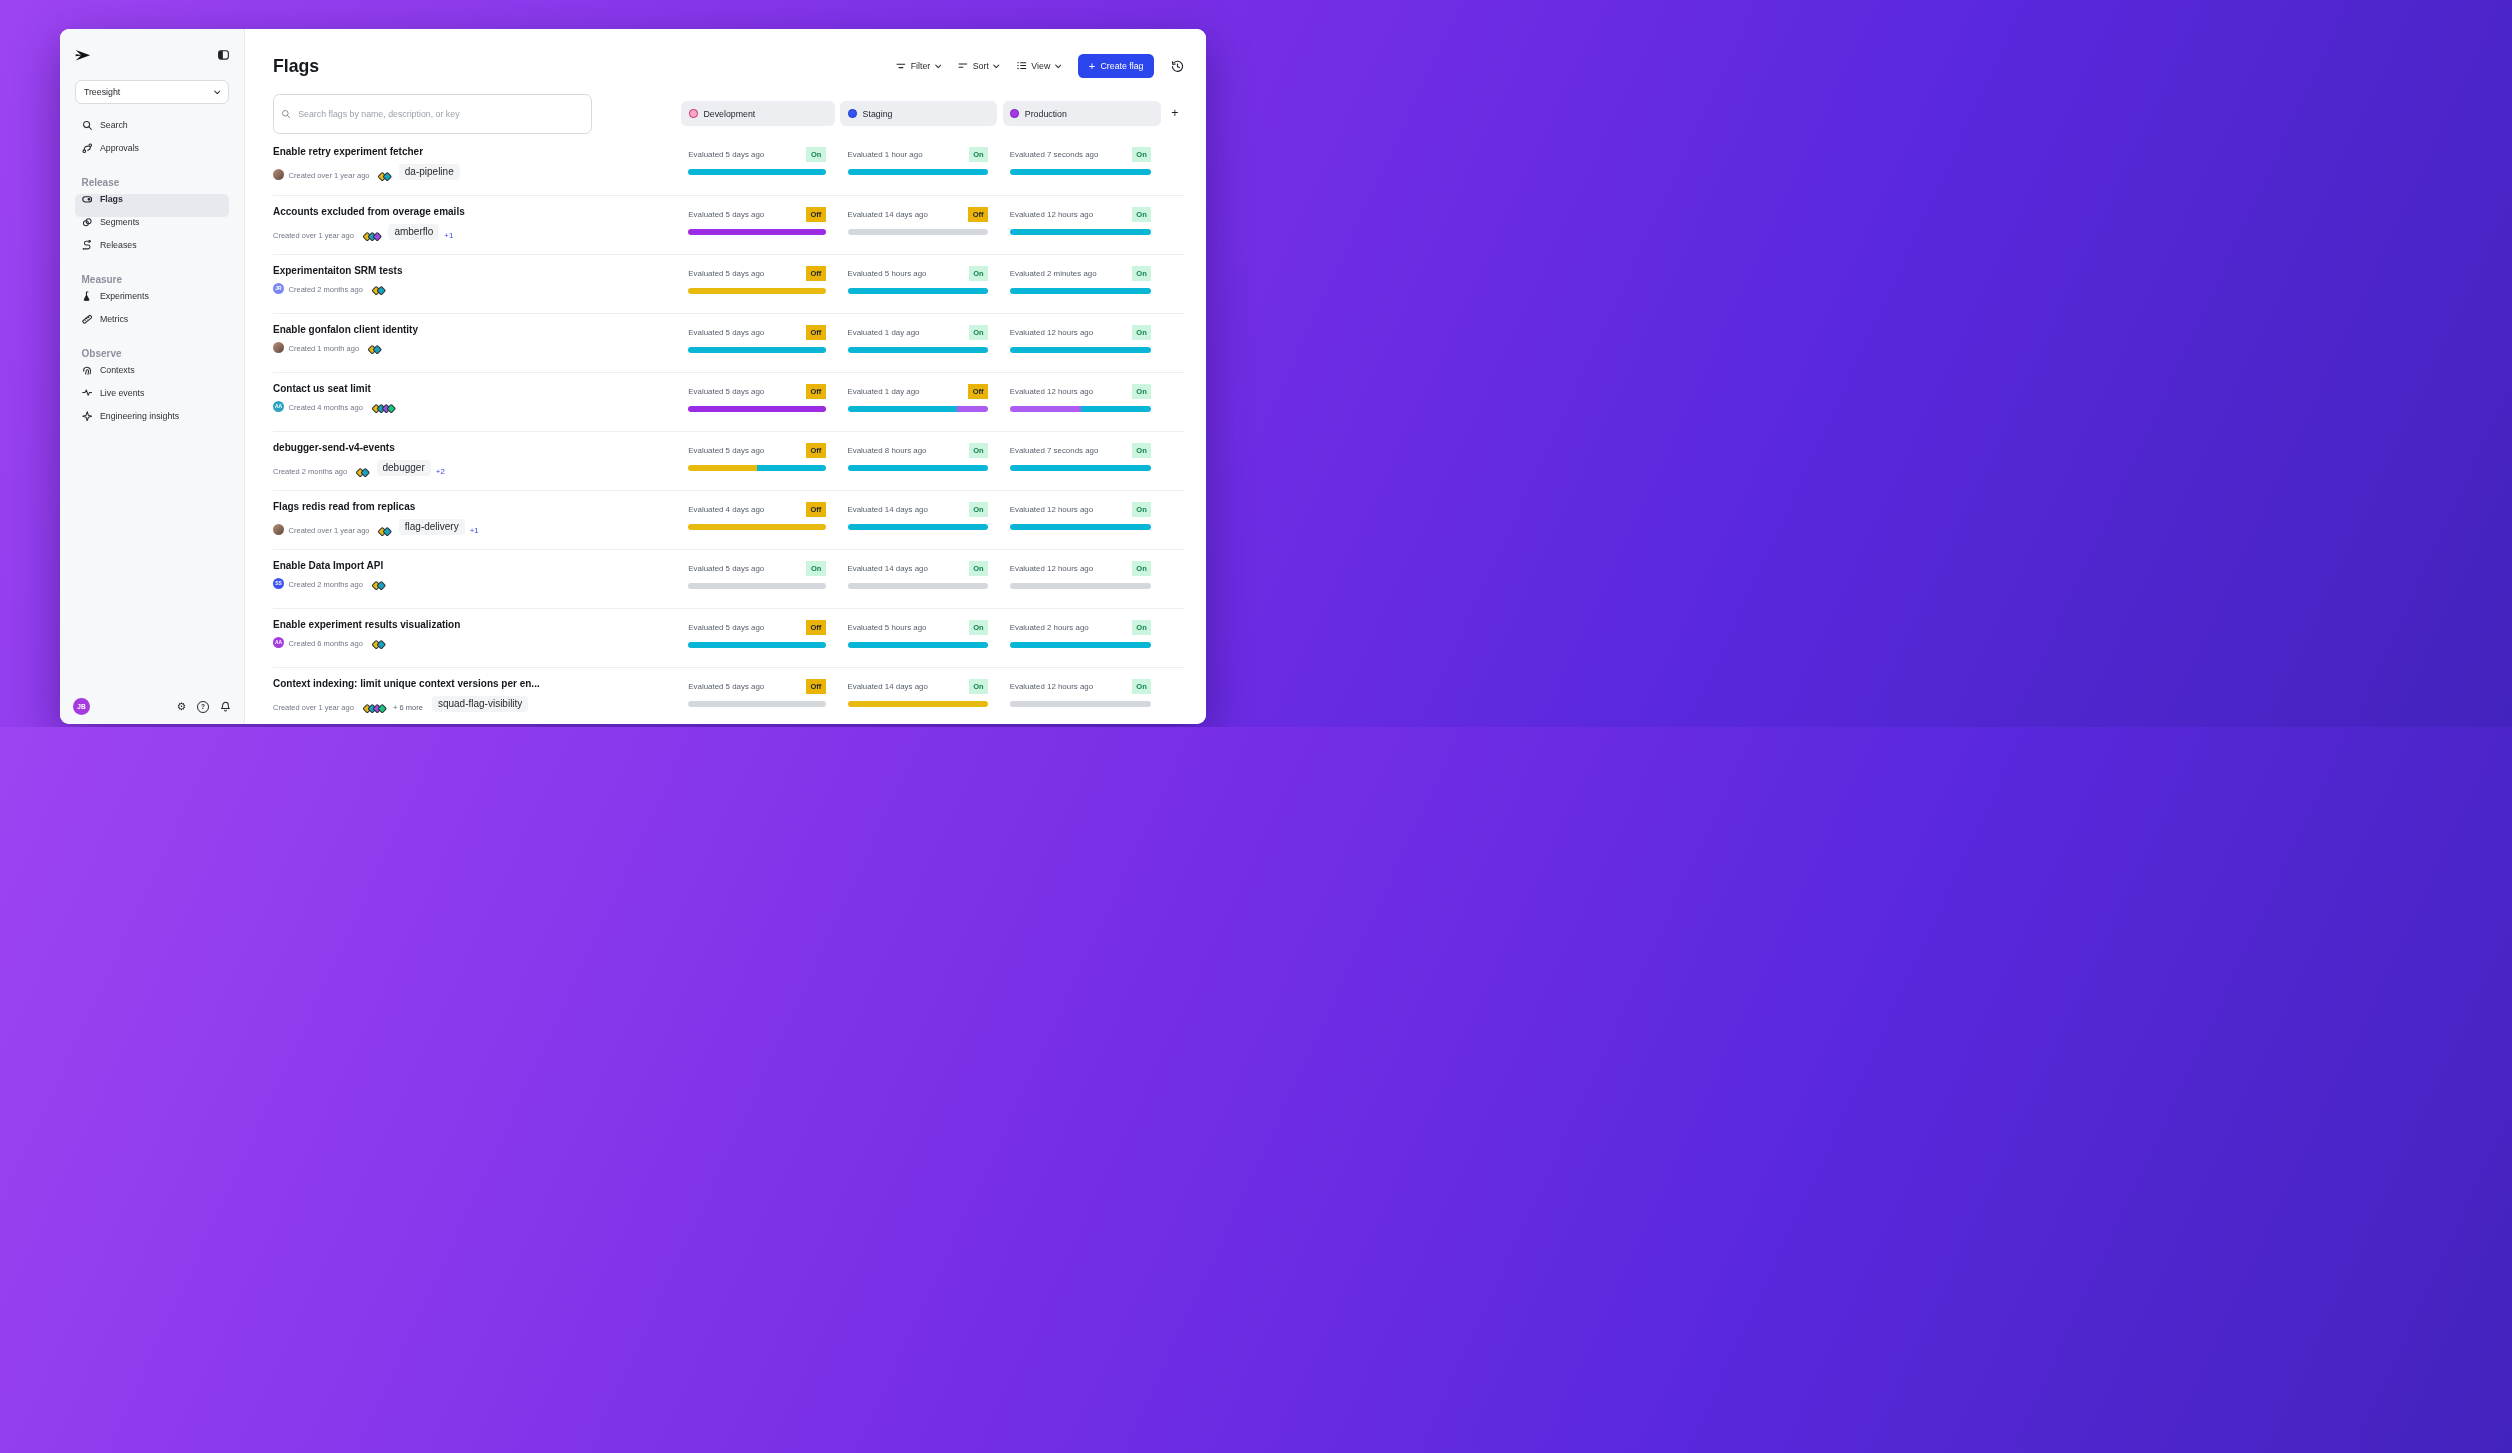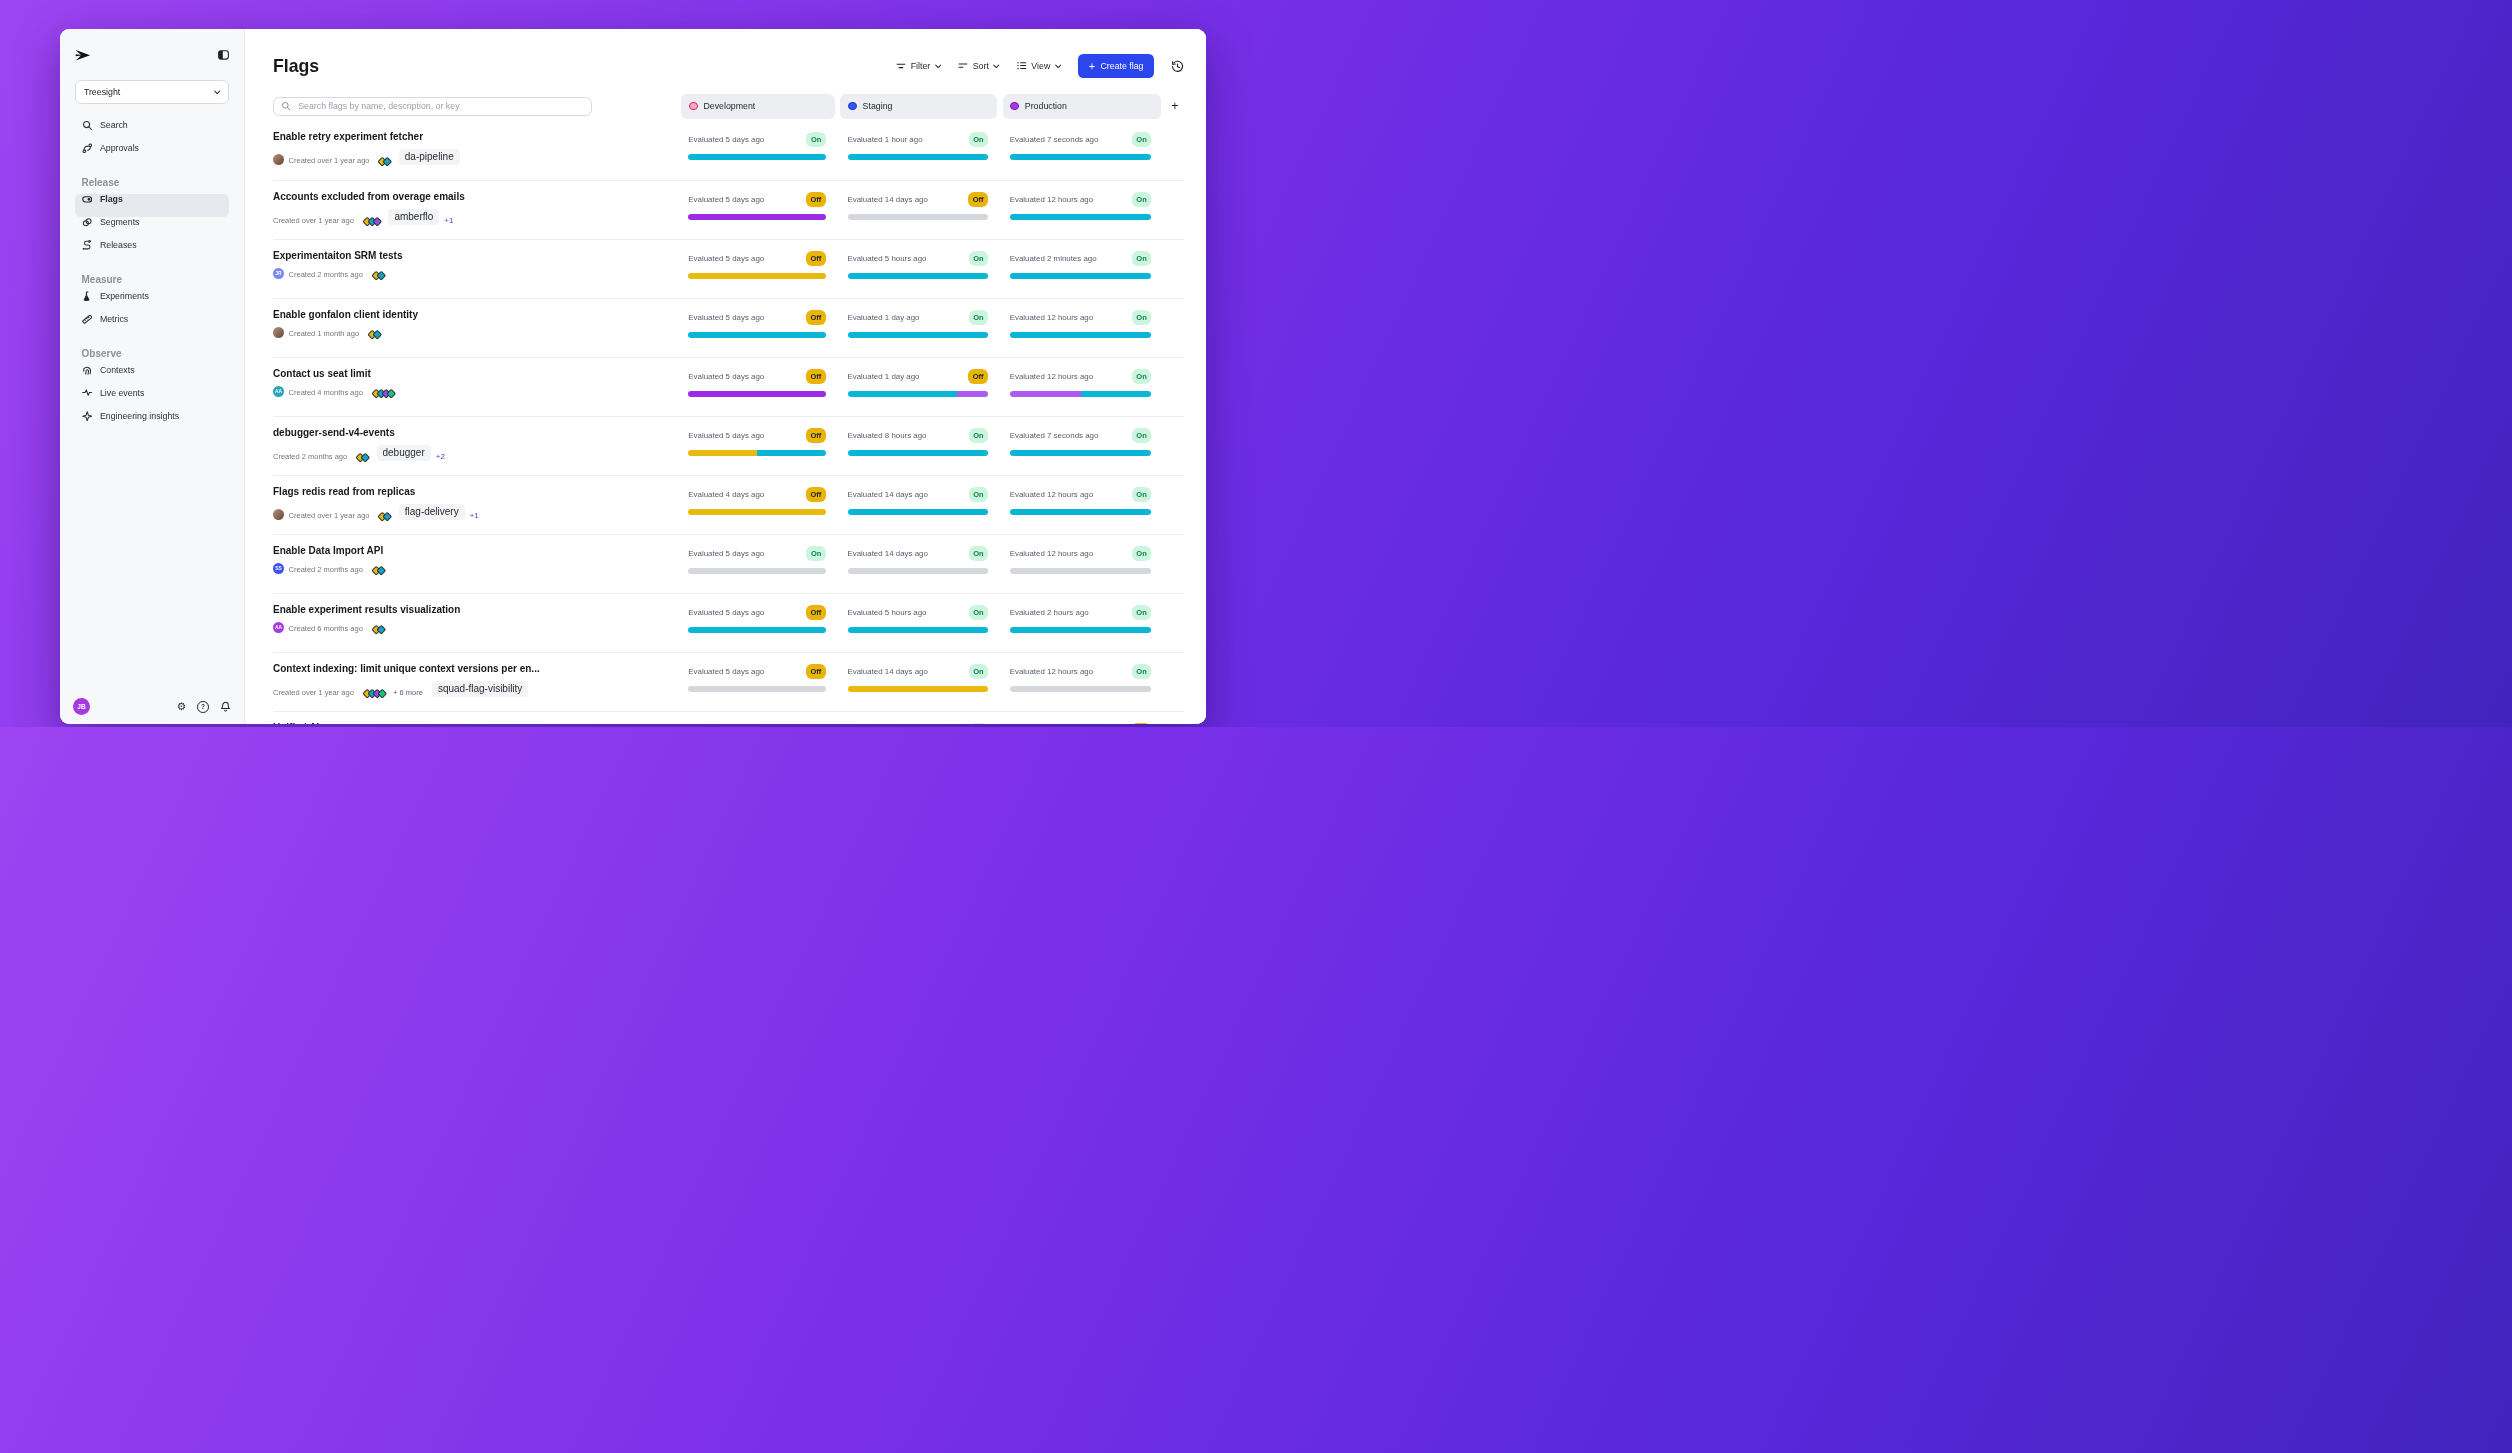--- a/index.html
+++ b/index.html
@@ -35,21 +35,21 @@
   
   .main{flex:1;padding:0 22px 0 28px;box-sizing:border-box;background:#fff;min-width:0;}
   .page-head{margin-top:25px;display:flex;align-items:center;justify-content:space-between;}
   .page-title{font-size:17.7px;font-weight:700;color:#15181d;}
   .toolbar{display:flex;align-items:center;gap:17px;}
   .tool{display:flex;align-items:center;gap:4.6px;font-size:8.8px;font-weight:500;color:#1f2329;cursor:pointer;}
   .btn-primary{background:#2b46ec;color:#fff;border:none;border-radius:5.2px;height:24px;padding:0 10.5px;
     font-size:8.8px;font-family:inherit;display:flex;align-items:center;gap:5.2px;cursor:pointer;}
   .grid{display:grid;grid-template-columns:1fr 154px 157px 158px 18.3px;column-gap:5.2px;align-items:center;}
   .search-row{margin-top:15.7px;}
-  .search-box{width:319px;height:19px;border:0.7px solid #d7d9de;border-radius:6.5px;display:flex;align-items:center;
+  .search-box{width:319px;height:40px;border:0.7px solid #d7d9de;border-radius:6.5px;display:flex;align-items:center;
     padding:0 7.2px;gap:5.2px;box-sizing:border-box;background:#fff;}
   .search-box input{border:none;outline:none;flex:1;font-size:8.8px;font-family:inherit;color:#30353d;background:transparent;}
   .search-box input::placeholder{color:#9aa1ab;}
   .env-pill{height:25px;background:#eceef2;border-radius:5.9px;display:flex;align-items:center;gap:5.9px;
     padding:0 7.9px;font-size:8.8px;color:#1f2329;cursor:pointer;}
   .env-dot{width:8.5px;height:8.5px;border-radius:50%;box-sizing:border-box;border:1.3px solid transparent;}
   .add-env{font-size:12.4px;color:#1f2329;text-align:center;cursor:pointer;line-height:1;}
   
   .flag-list{margin-top:2.6px;}
   .flag-row{height:59px;box-sizing:border-box;padding-top:9.8px;align-items:start;cursor:pointer;}
@@ -61,21 +61,21 @@
   .m-avatar.photo{background:linear-gradient(135deg,#bb9179,#5d463a);}
   .diamonds{display:inline-flex;margin-left:9.8px;align-items:center;}
   .diamond{width:6.5px;height:6.5px;border:1px solid #2b313d;border-radius:1.6px;transform:rotate(45deg);
     box-sizing:border-box;margin-right:-1.3px;}
   .tag{background:#f3f4f6;border-radius:3.9px;padding:2.6px 5.9px;margin-left:9.2px;font-size:10px;color:#262a31;cursor:pointer;}
   .tag-more{color:#3d49e8;margin-left:5.2px;font-size:7.9px;cursor:pointer;}
   .extra-more{color:#596070;margin-left:8.5px;}
   .env-cell{padding:1.3px 9.2px 0 7.2px;}
   .eval-line{display:flex;align-items:center;justify-content:space-between;}
   .eval-text{font-size:7.9px;color:#565e6b;}
-  .badge{font-size:7.5px;font-weight:600;border-radius:6px;padding:2.6px 4.6px;min-width:9.2px;text-align:center;}
+  .badge{font-size:7.5px;font-weight:600;border-radius:0;padding:2.6px 4.6px;min-width:9.2px;text-align:center;}
   .badge.on{background:#ccf5df;color:#14804a;}
   .badge.off{background:#eab308;color:#24282f;text-align:center;}
   .bar{height:5.9px;border-radius:3.3px;overflow:hidden;display:flex;margin-top:7.9px;background:transparent;}
   .bar span{height:100%;}
   svg{display:block;}
 </style>
 </head>
 <body>
 
 <div class="card">

